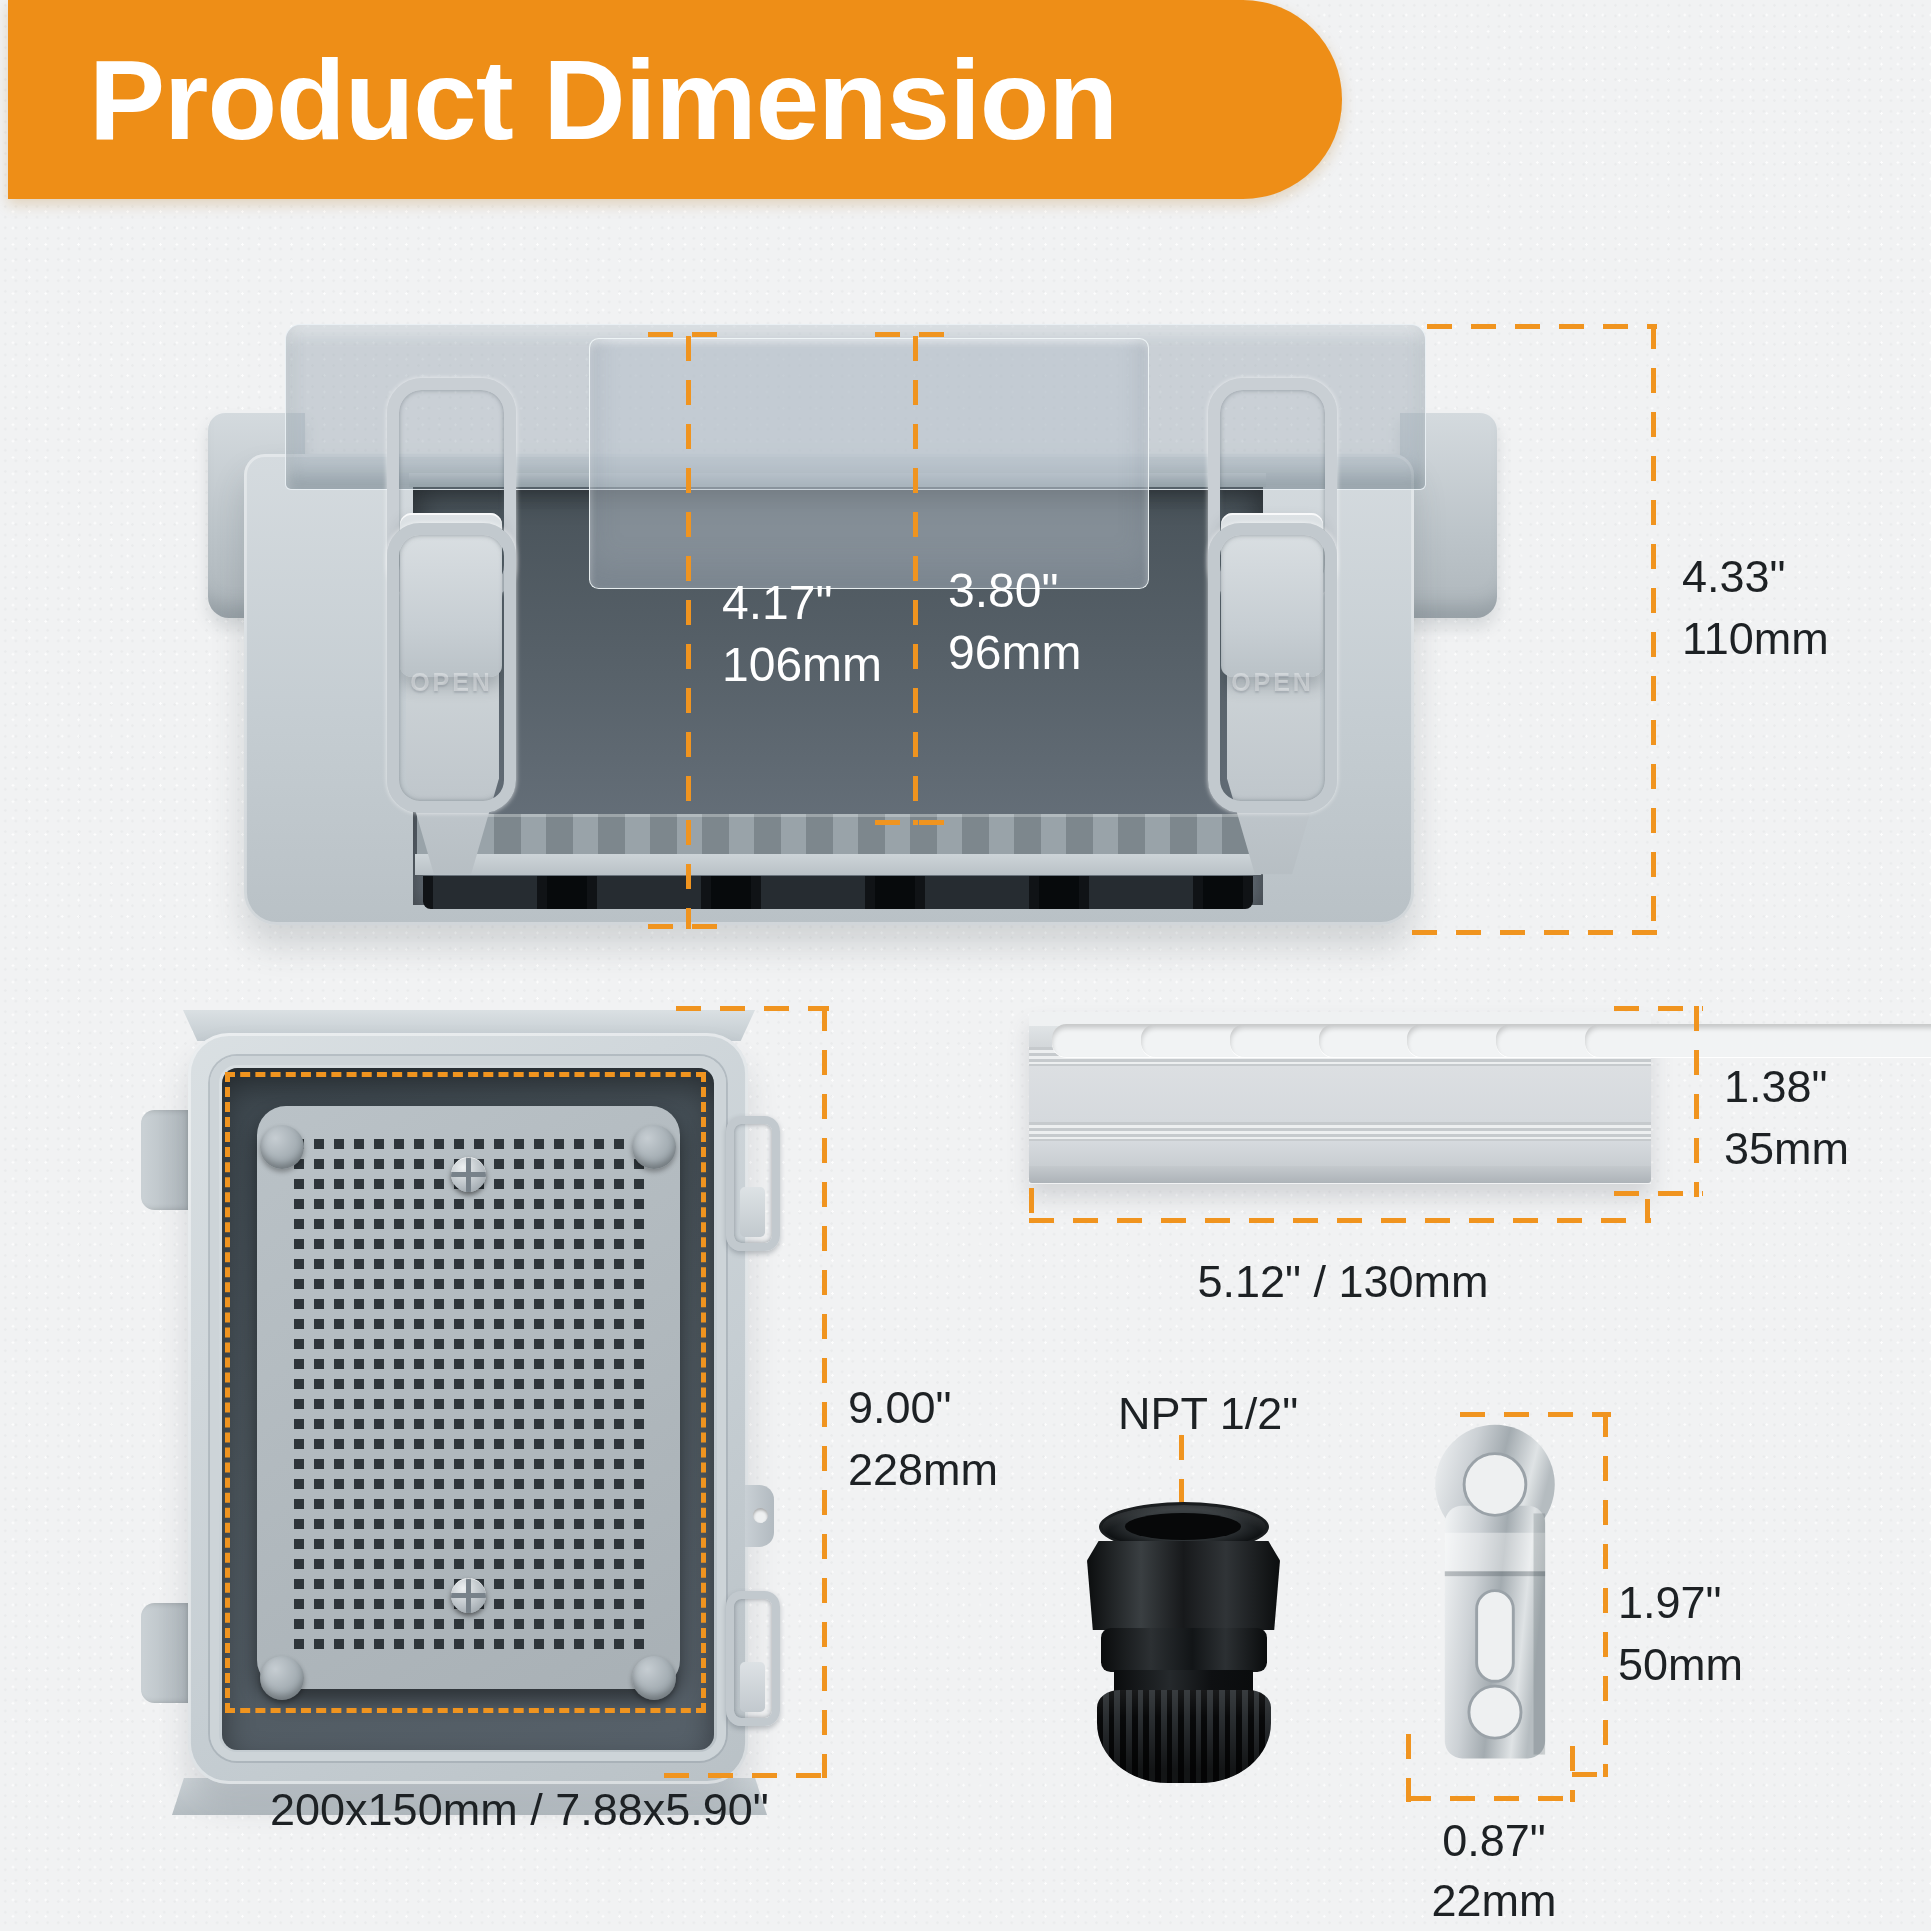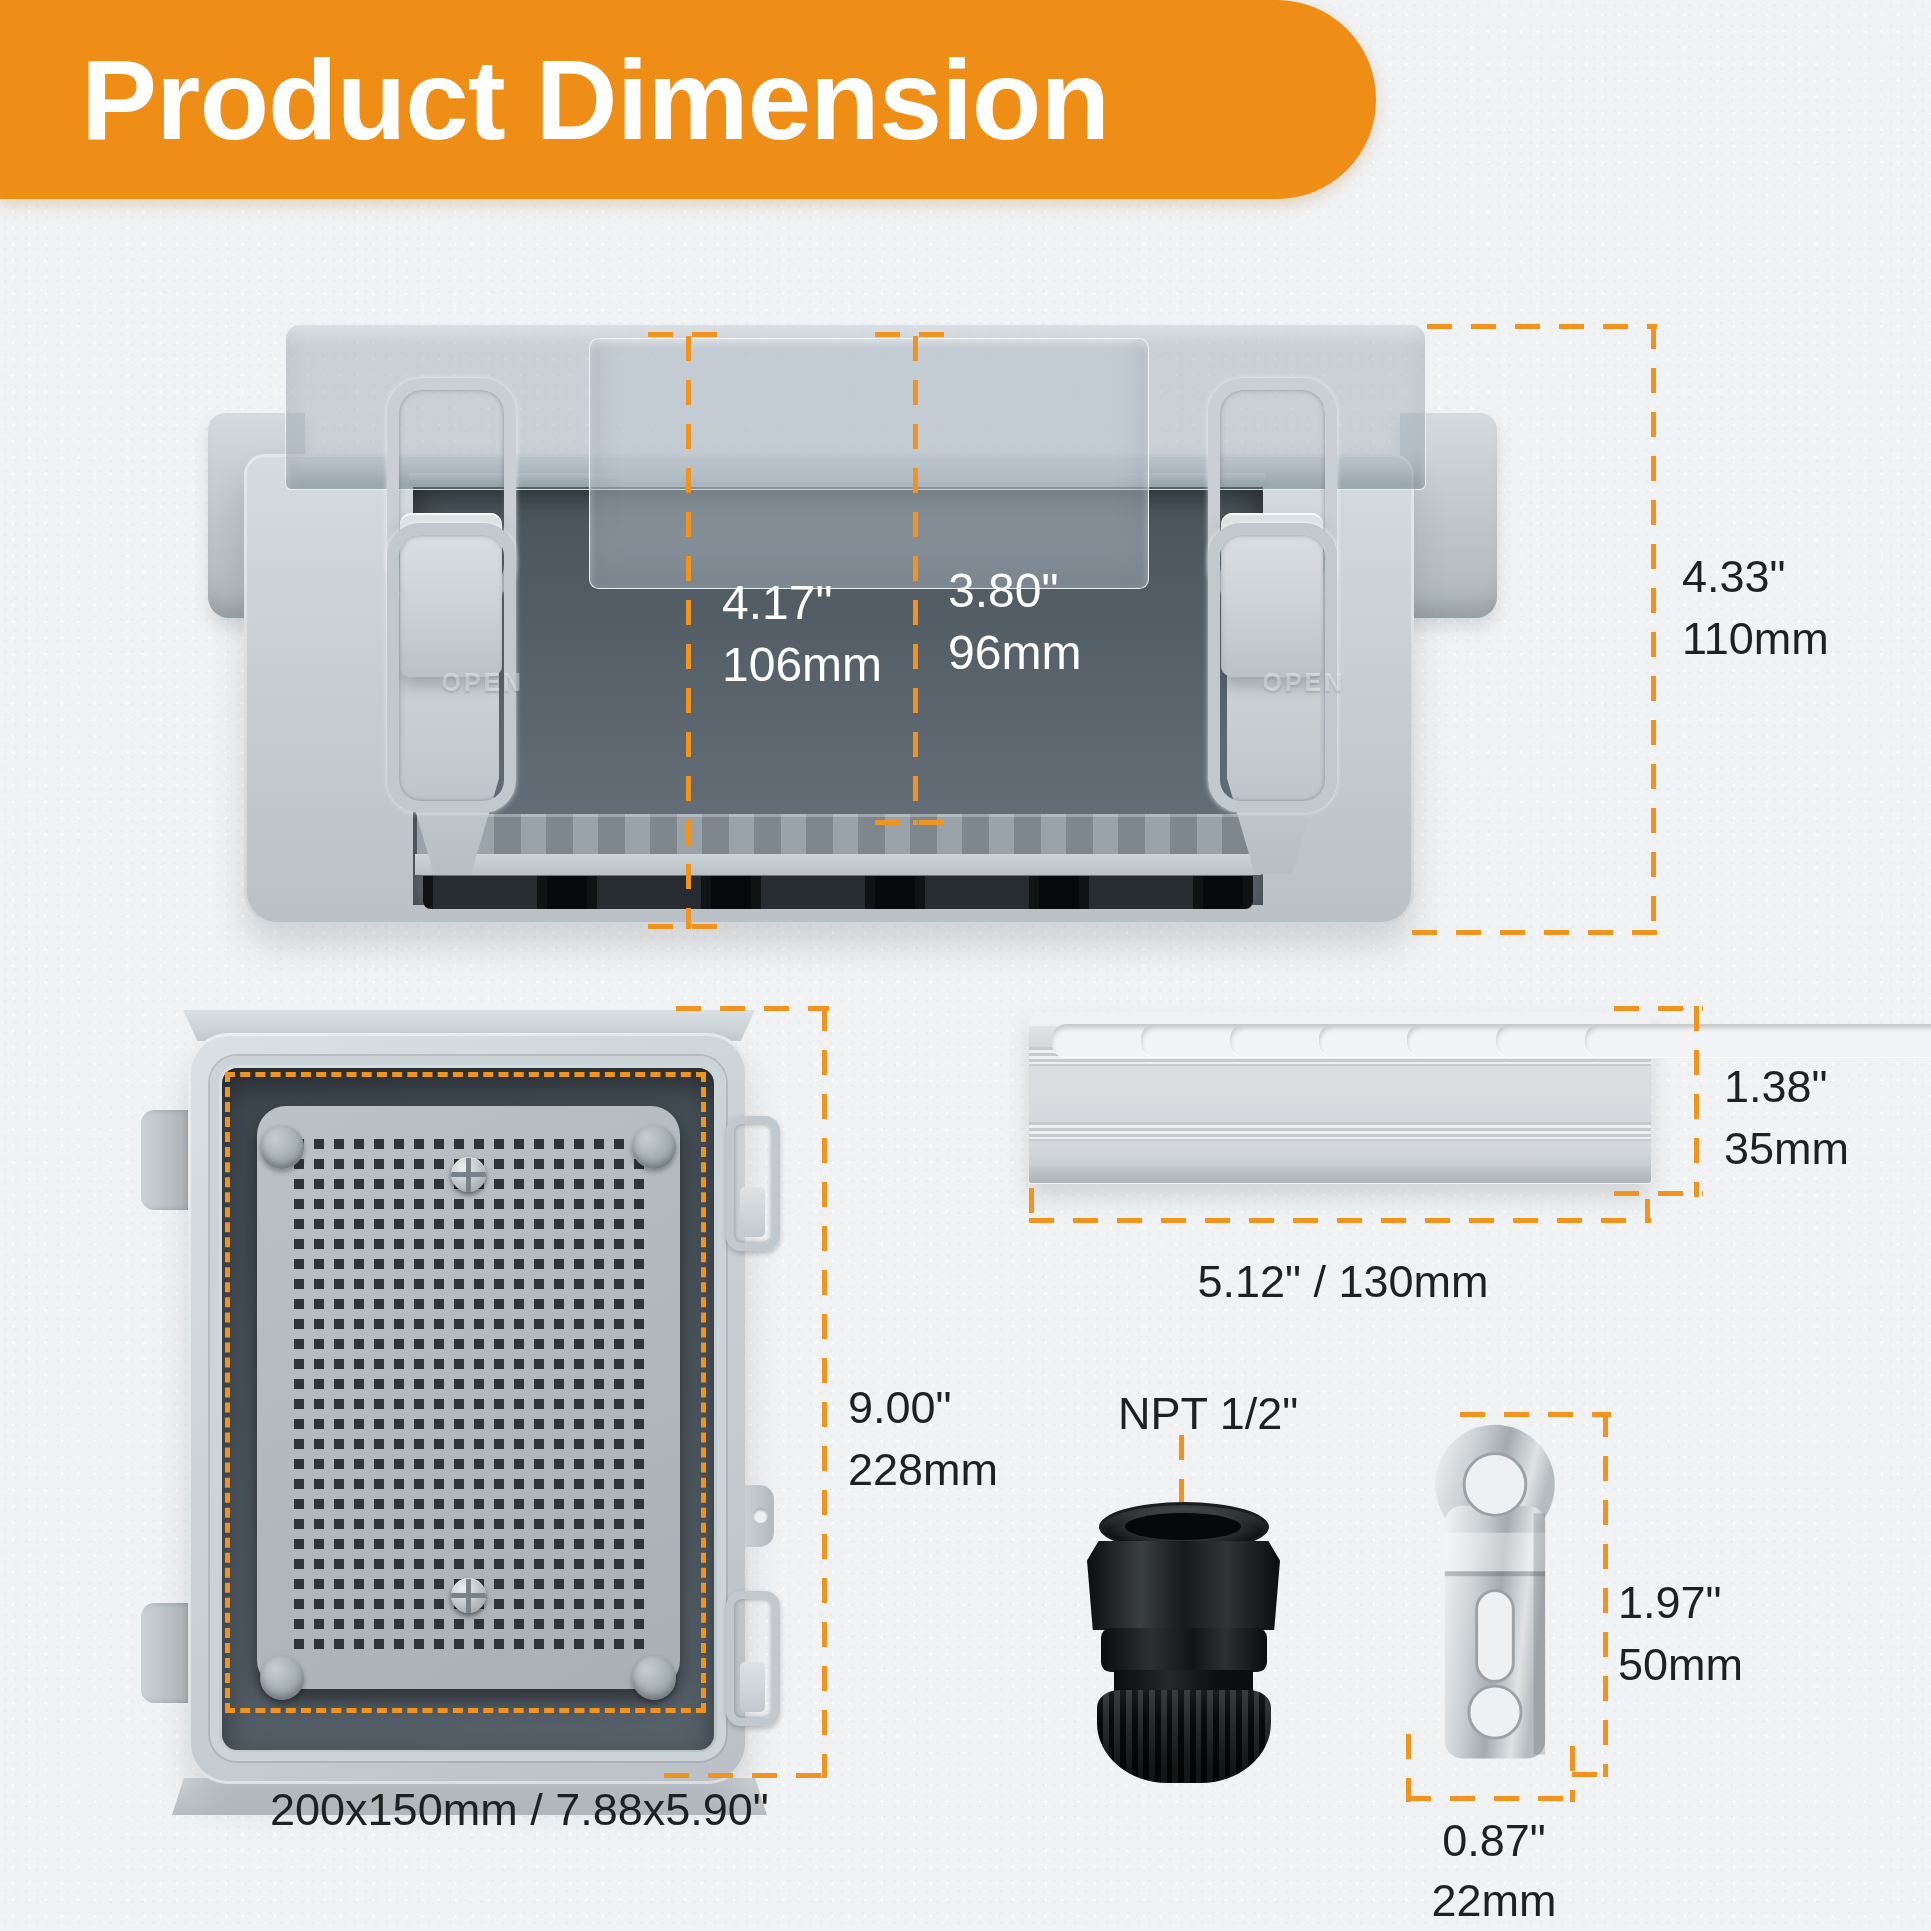--- a/index.html
+++ b/index.html
@@ -7,22 +7,22 @@
   .canvas{position:relative; width:1931px; height:1931px; overflow:hidden;
     background-color:#f1f2f3;
     background-image:
       radial-gradient(rgba(110,115,120,0.055) 1.2px, transparent 1.4px),
       radial-gradient(rgba(255,255,255,0.85) 1px, transparent 1.3px);
     background-size:10.6px 10.6px, 16.4px 16.4px;
     background-position:0 0, 4.8px 6.8px;}
   .abs{position:absolute;}
 
   
-  .banner{left:0; top:55; width:1334px; height:199px; background:#EE8E17;
-    border-radius:0 99px 99px 0; box-shadow:0 5.8px 13.5px rgba(180,120,30,0.25);padding-left:42px;}
+  .banner{left:8px; top:55; width:1334px; height:199px; background:#EE8E17;
+    border-radius:0 99px 99px 0; box-shadow:0 5.8px 13.5px rgba(180,120,30,0.25);}
   .banner-title{position:absolute; left:81px; top:0; height:199px; line-height:199px;
     font-size:114px; font-weight:700; letter-spacing:-1px; color:#ffffff; white-space:nowrap;}
 
   
   .dash-v{width:4.8px; background:repeating-linear-gradient(180deg,#F0941F 0 25px, transparent 25px 44px);}
   .dash-h{height:4.8px; background:repeating-linear-gradient(90deg,#F0941F 0 25px, transparent 25px 44px);}
   .dim{font-size:45px; line-height:62px; color:#1d2124; white-space:nowrap;}
   .dim-w{font-size:48px; line-height:62px; color:#ffffff; white-space:nowrap;}
   .center{text-align:center;}
 
@@ -50,21 +50,21 @@
   .tb-lid-center{left:589px; top:338px; width:558px; height:249px; border-radius:9.7px;
     background:rgba(187,198,207,0.5); border:1.9px solid rgba(243,248,250,0.9);
     box-shadow:inset 0 -21px 29px rgba(90,105,115,0.25), inset 0 3.9px 7.7px rgba(255,255,255,0.45);}
 
   
   .latch{width:145px; height:541px;}
   .latch .tail{position:absolute; left:27px; top:241px; width:93px; height:290px;
     background:linear-gradient(180deg,#d3d9dc,#c0c7cc 60%,#b3bbc0);
     clip-path:polygon(0 0,100% 0,100% 55%,70% 88%,30% 88%,0 55%);
     box-shadow:inset 0 1.9px 0 rgba(255,255,255,0.6);}
-  .latch .open-label{position:absolute; left:0; right:0; top:290px; text-align:right;
+  .latch .open-label{position:absolute; left:0; right:0; top:290px; text-align:center;
     font-size:25px; font-weight:700; letter-spacing:2.9px; color:rgba(255,255,255,0.38);
     text-shadow:0 1.9px 1.9px rgba(90,100,110,0.25);}
   .latch .bail-top{position:absolute; left:7.7px; top:0; width:129px; height:222px;
     border:12.6px solid #c9cfd4; border-radius:35px; box-sizing:border-box;
     box-shadow:inset 0 0 5.8px rgba(90,100,108,0.55), 0 0 4.8px rgba(255,255,255,0.7);}
   .latch .bail-bottom{position:absolute; left:7.7px; top:145px; width:129px; height:290px;
     border:12.6px solid #c2c9ce; border-radius:33px; box-sizing:border-box;
     box-shadow:inset 0 0 5.8px rgba(90,100,108,0.55), 0 0 4.8px rgba(255,255,255,0.7);}
   .latch .clasp{position:absolute; left:21px; top:135px; width:102px; height:164px; border-radius:11.6px;
     background:linear-gradient(180deg,#dde2e5,#c7ced3 70%,#bac2c7);

